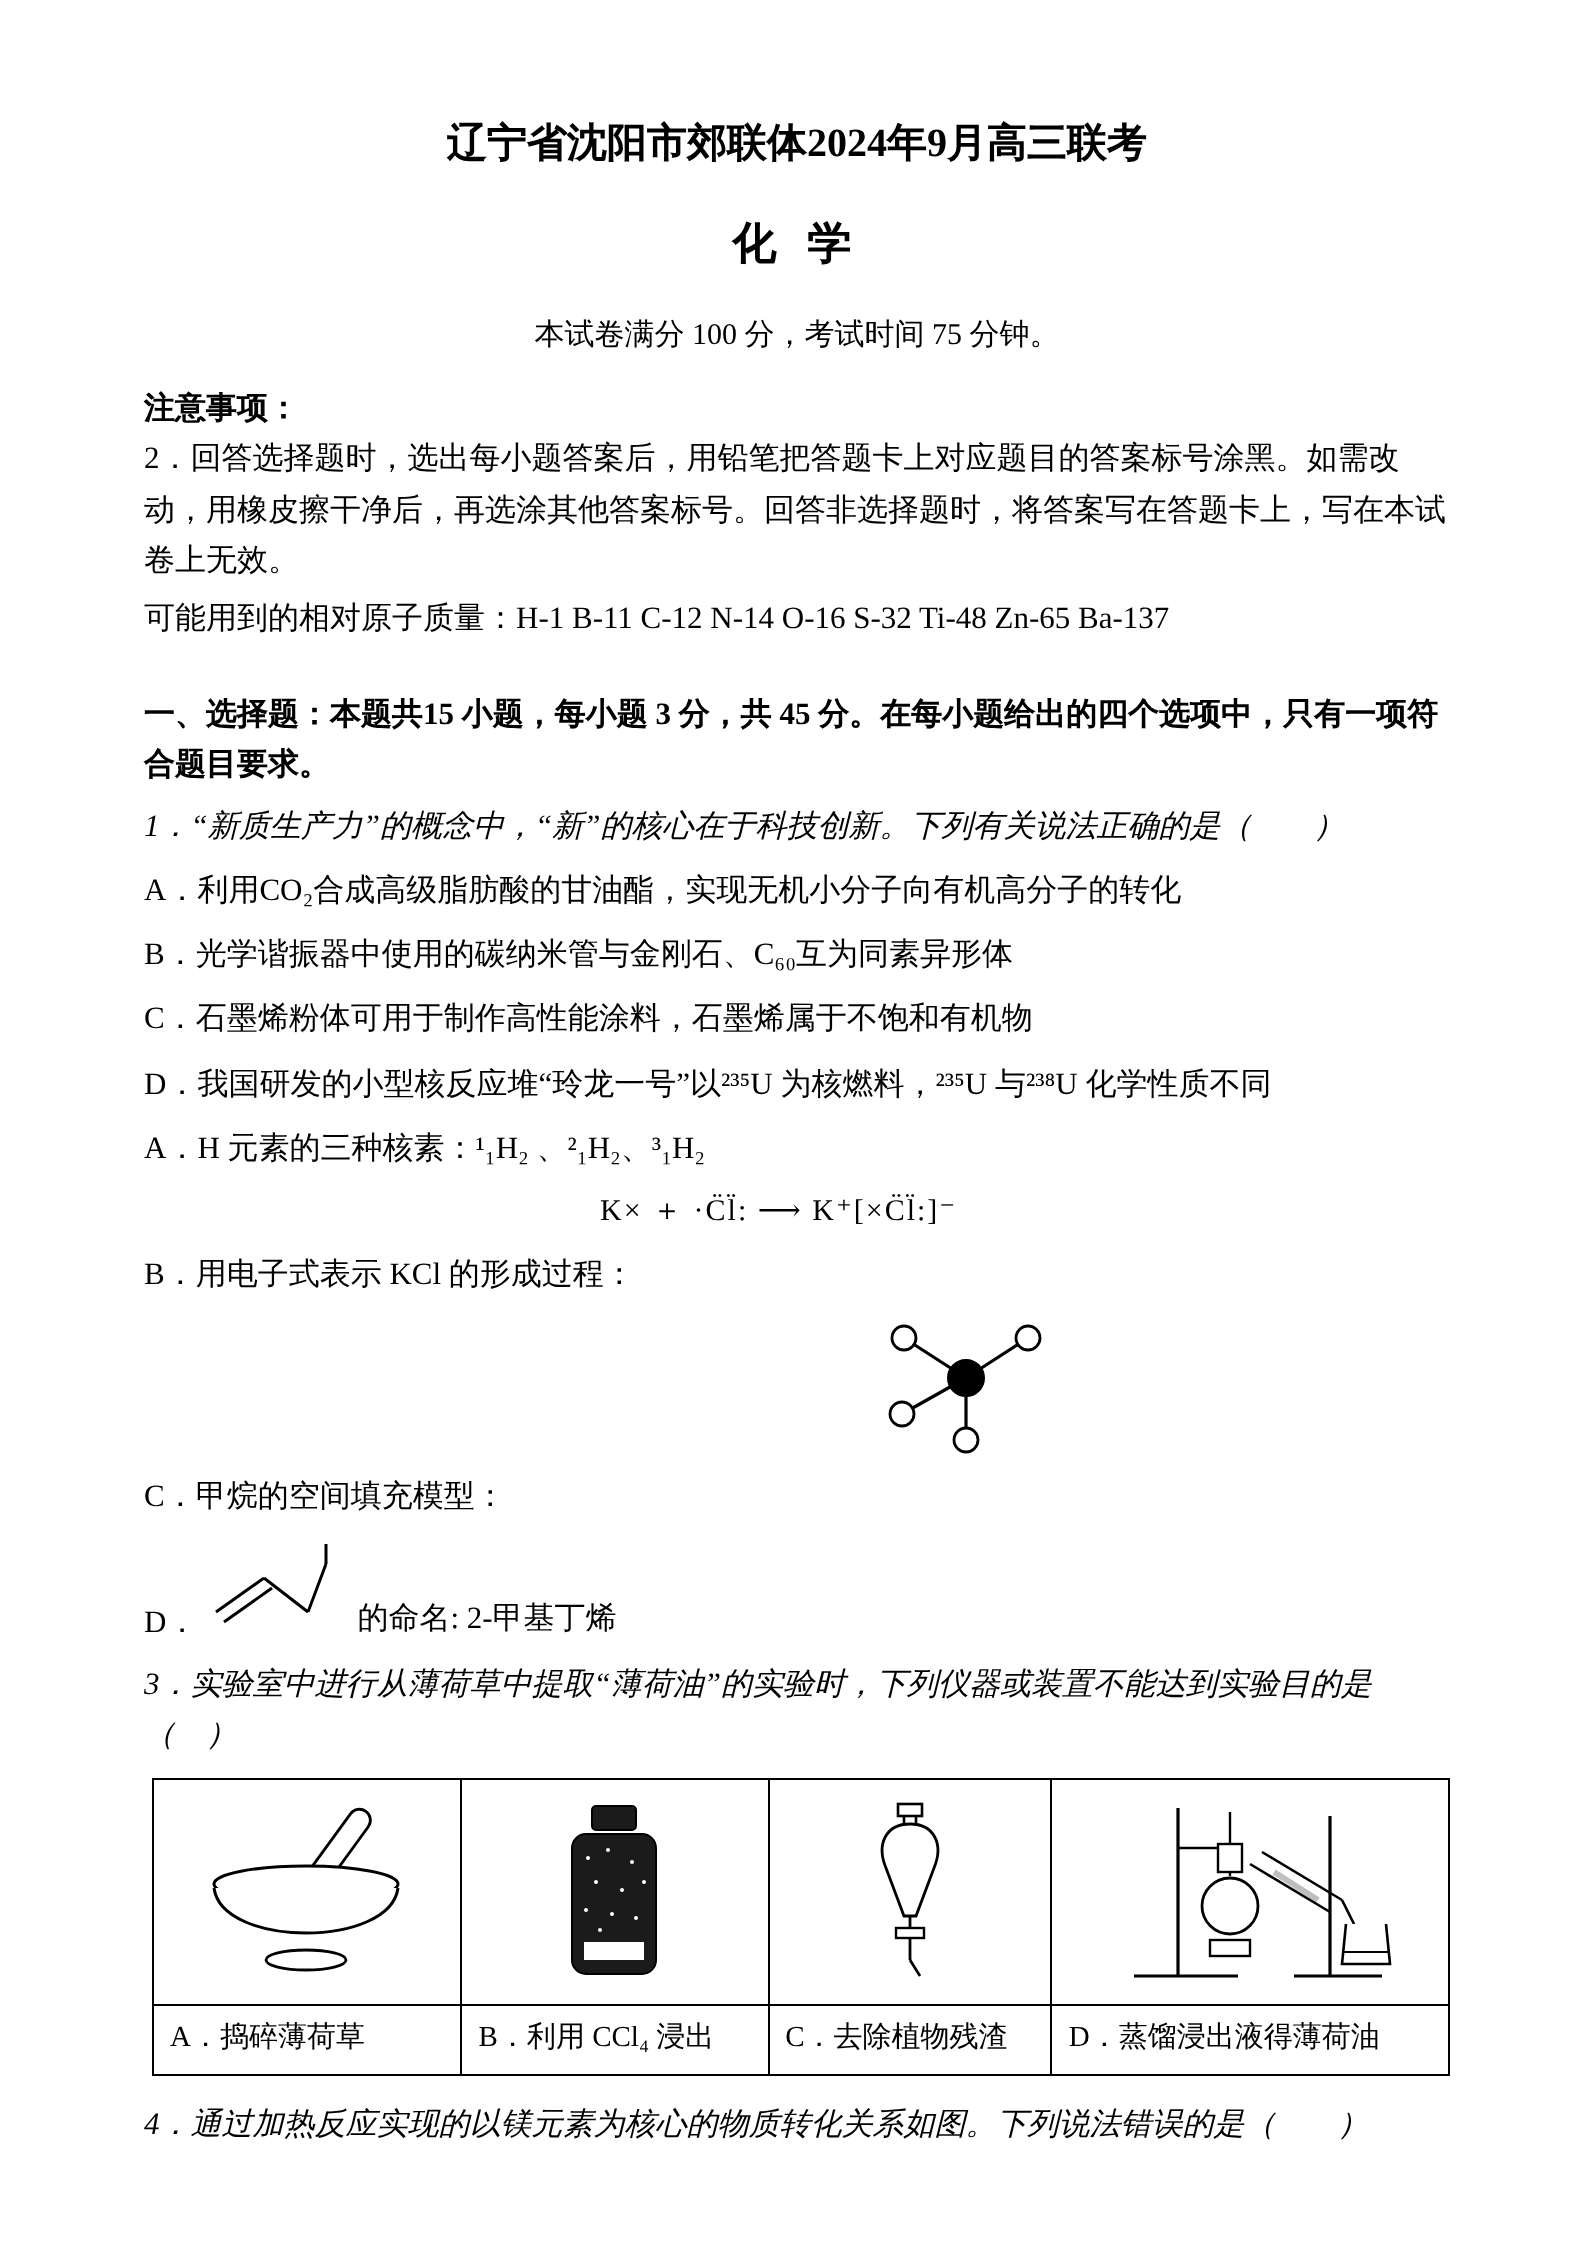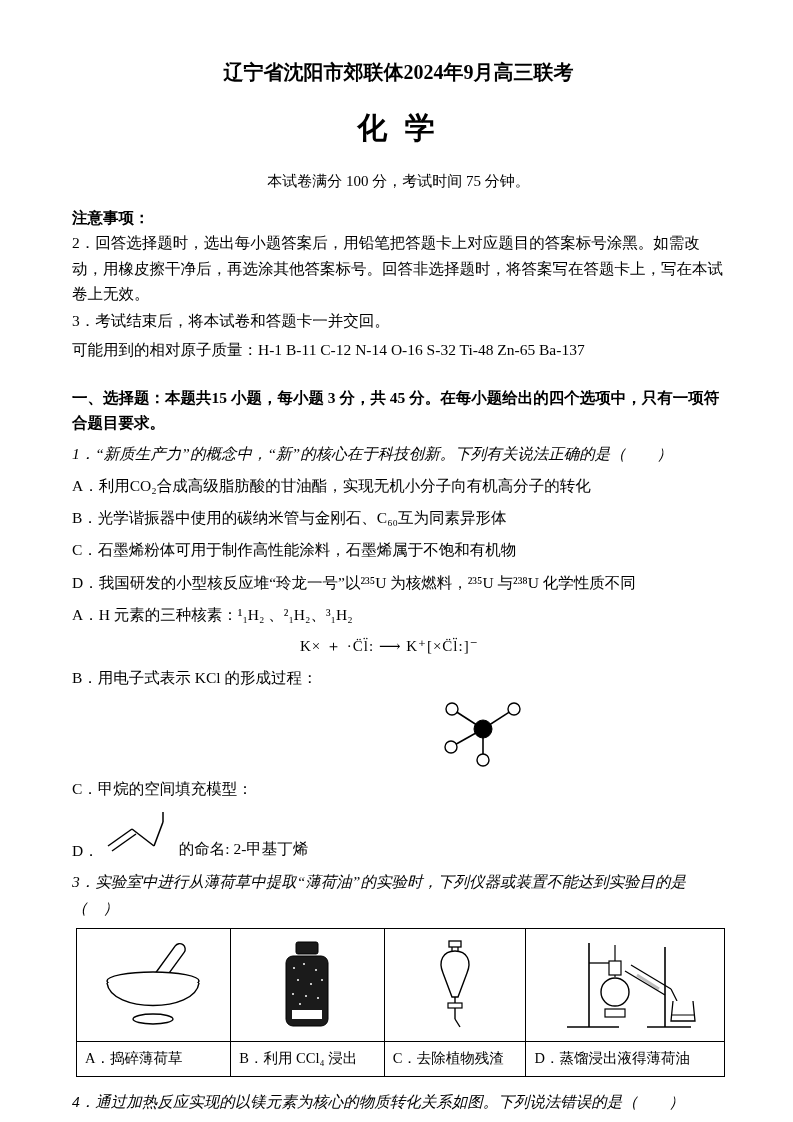--- a/index.html
+++ b/index.html
@@ -5,21 +5,21 @@
   html,body { margin:0; padding:0; background:#ffffff; }
   .page {
     width:793px; min-height:1122px; box-sizing:border-box;
     padding:56px 68px 30px 72px;
     background:#fff; color:#000;
     font-family:"Liberation Serif","DejaVu Serif",serif;
     font-size:15.5px; line-height:1.62;
   }
   p { margin:0; }
   .title   { text-align:center; font-weight:bold; font-size:20px; margin-bottom:16px; }
-  .subject { text-align:center; font-weight:bold; font-size:30px; letter-spacing:5px; margin-bottom:16px; }
+  .subject { text-align:center; font-weight:bold; font-size:22px; letter-spacing:5px; margin-bottom:16px; }
   .info    { text-align:center; font-size:15px; margin-bottom:12px; }
   .bold    { font-weight:bold;font-family:Liberation Serif, serif; }
   .notice-item { margin-bottom:2px; }
   .masses  { margin:4px 0 23px; }
   .section-heading { font-weight:bold; margin:4px 0 6px; }
   .stem { margin-top:6px;font-style:italic; }
   .opt  { margin:7px 0; }
   .edot-row { margin:2px 0 2px 228px; font-size:15px; letter-spacing:1px; }
   .fig-row  { margin:4px 0 0 168px; }
   .d-row { display:flex; align-items:flex-end; gap:4px; margin:4px 0 6px 0; }
@@ -35,21 +35,20 @@
 <body>
 
 <div class="page">
 
   <div class="title">辽宁省沈阳市郊联体2024年9月高三联考</div>
   <div class="subject">化 学</div>
   <div class="info">本试卷满分 100 分，考试时间 75 分钟。</div>
 
   <p class="bold">注意事项：</p>
   <p class="notice-item">2．回答选择题时，选出每小题答案后，用铅笔把答题卡上对应题目的答案标号涂黑。如需改动，用橡皮擦干净后，再选涂其他答案标号。回答非选择题时，将答案写在答题卡上，写在本试卷上无效。</p>
-  <p class="notice-item">3．考试结束后，将本试卷和答题卡一并交回。</p>
   <p class="masses">可能用到的相对原子质量：H-1   B-11   C-12   N-14   O-16   S-32   Ti-48   Zn-65   Ba-137</p>
 
   <p class="section-heading">一、选择题：本题共15 小题，每小题 3 分，共 45 分。在每小题给出的四个选项中，只有一项符合题目要求。</p>
 
   <p class="stem">1．“新质生产力”的概念中，“新”的核心在于科技创新。下列有关说法正确的是（　　）</p>
   <p class="opt">A．利用CO₂合成高级脂肪酸的甘油酯，实现无机小分子向有机高分子的转化</p>
   <p class="opt">B．光学谐振器中使用的碳纳米管与金刚石、C₆₀互为同素异形体</p>
   <p class="opt">C．石墨烯粉体可用于制作高性能涂料，石墨烯属于不饱和有机物</p>
   <p class="opt">D．我国研发的小型核反应堆“玲龙一号”以²³⁵U 为核燃料，²³⁵U 与²³⁸U 化学性质不同</p>
 

